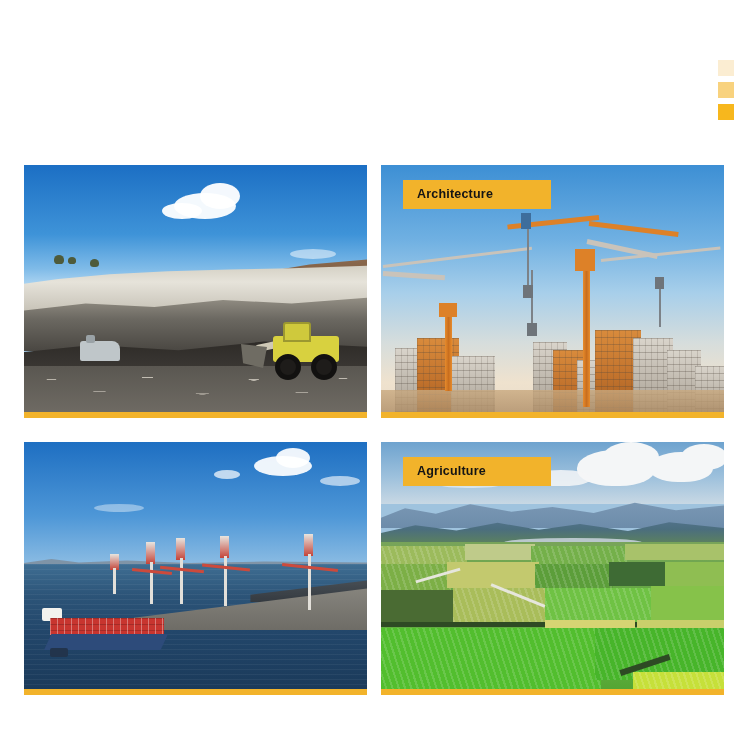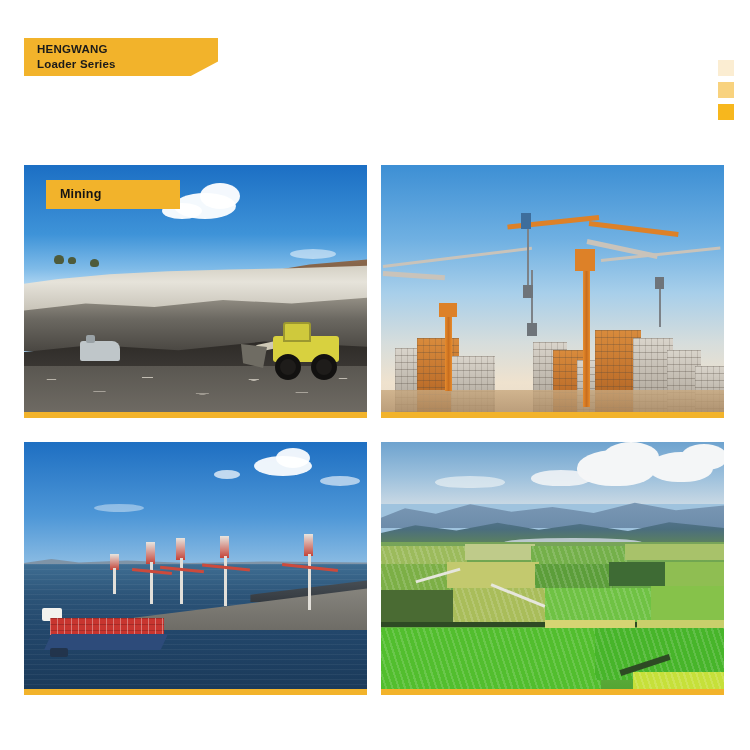--- a/index.html
+++ b/index.html
@@ -189,24 +189,20 @@
     background:repeating-linear-gradient(72deg, rgba(255,255,255,.14) 0 2px, transparent 2px 6px);
   }
   .ag-road { position:absolute; background:#E6E6DC; }
   .ag-hedge { position:absolute; background:#2E4A24; }
 </style>
 </head>
 <body>
 
 <div class="header">
 
-  <div class="brand-tag">
-    <div class="brand-line1">HENGWANG</div>
-    <div class="brand-line2">Loader Series</div>
-  </div>
 
 
   <div class="deco-squares">
     <div class="deco-sq s1"></div>
     <div class="deco-sq s2"></div>
     <div class="deco-sq s3"></div>
   </div>
 
 </div>
 
@@ -231,21 +227,20 @@
         <div class="mn-loader">
           <div class="mn-arm"></div>
           <div class="mn-bucket"></div>
           <div class="mn-body"></div>
           <div class="mn-cab"></div>
           <div class="mn-wheel w1"></div>
           <div class="mn-wheel w2"></div>
         </div>
       </div>
     </div>
-    <div class="card-label">Mining</div>
     <div class="card-bar"></div>
   </div>
 
   <div class="card">
     <div class="card-photo">
       <div class="ph-arch">
 
         <div class="ar-building" style="left:14px; width:58px; height:64px;">
             <div class="ar-floors"></div>
           </div>
@@ -292,20 +287,21 @@
         <div class="ar-counter" style="left:206px; top:74px; width:72px; transform:rotate(12deg); transform-origin:left center;"></div>
         <div class="ar-hoist" style="left:146px; top:56px; height:68px;"></div>
         <div class="ar-hook" style="left:140px; top:48px; width:10px; height:16px;"></div>
         <div class="ar-load" style="left:142px; top:120px;"></div>
 
         <div class="ar-jib thin" style="left:220px; top:94px; width:120px; transform:rotate(-6deg); transform-origin:left center;"></div>
         <div class="ar-hoist" style="left:278px; top:116px; height:46px;"></div>
         <div class="ar-load" style="left:274px; top:112px; width:9px; height:12px;"></div>
       </div>
     </div>
+    <div class="card-label wide">Architecture</div>
     <div class="card-bar"></div>
   </div>
 
   <div class="card">
     <div class="card-photo">
       <div class="ph-port">
         <div class="pt-cloud" style="left:230px; top:14px; width:58px; height:20px;"></div>
         <div class="pt-cloud" style="left:252px; top:6px; width:34px; height:20px;"></div>
         <div class="pt-cloud" style="left:190px; top:28px; width:26px; height:9px; opacity:.7;"></div>
         <div class="pt-cloud" style="left:296px; top:34px; width:40px; height:10px; opacity:.6;"></div>
@@ -380,16 +376,17 @@
 
           <div class="ag-field ag-stripes" style="left:0;   top:86px; width:220px; height:67px; background:#52BE2E;"></div>
           <div class="ag-field ag-stripes" style="left:214px;top:86px; width:130px; height:52px; background:#47B52A;"></div>
           <div class="ag-field ag-stripes" style="left:252px;top:130px; width:92px; height:23px; background:#C6E03A;"></div>
           <div class="ag-hedge" style="left:238px; top:120px; width:52px; height:6px; transform:rotate(-18deg);"></div>
           <div class="ag-road" style="left:34px; top:32px; width:46px; height:3px; transform:rotate(-16deg);"></div>
           <div class="ag-road" style="left:108px; top:52px; width:58px; height:3px; transform:rotate(22deg);"></div>
         </div>
       </div>
     </div>
+    <div class="card-label wide">Agriculture</div>
     <div class="card-bar"></div>
   </div>
 
 </div>
 
 </body></html>

